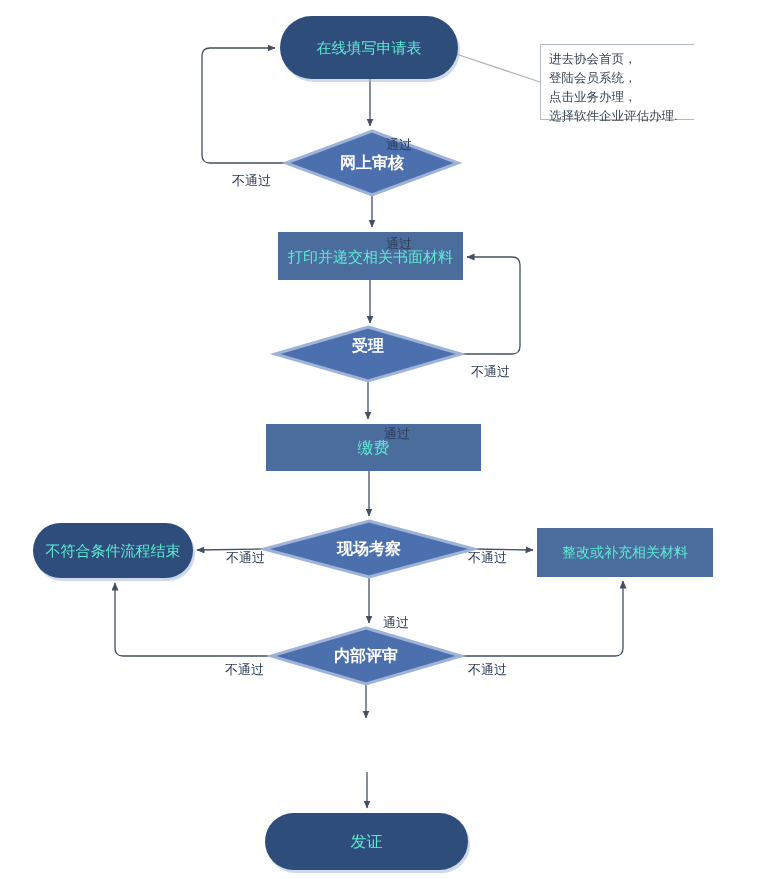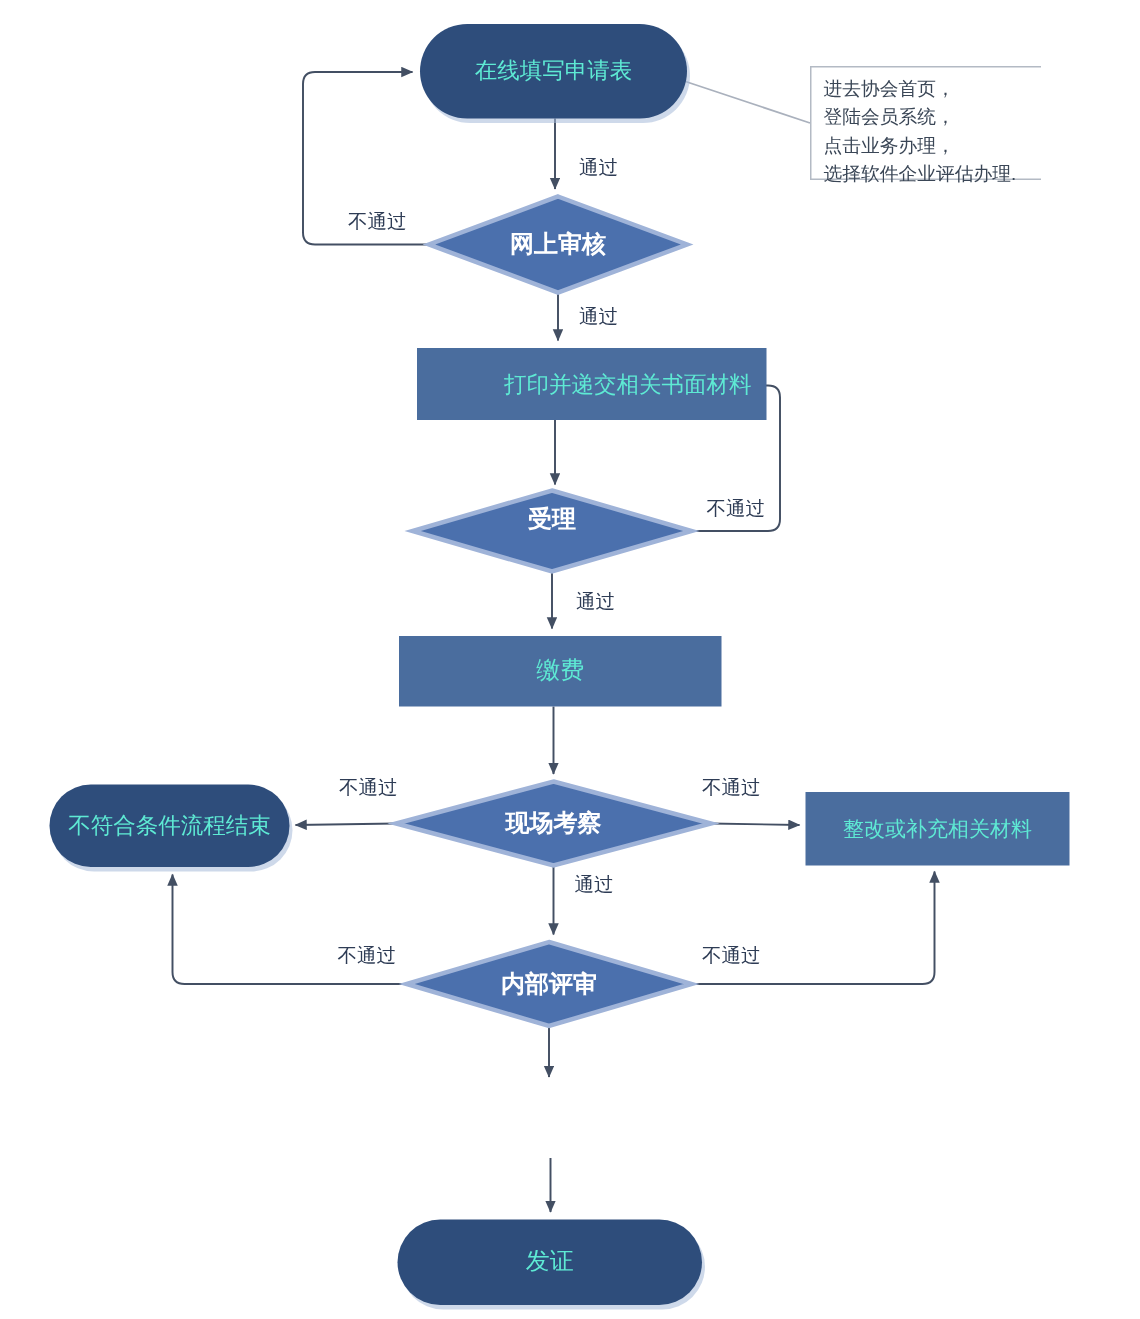--- a/index.html
+++ b/index.html
@@ -8,29 +8,29 @@
     font-family:"Liberation Sans","DejaVu Sans",sans-serif;overflow:hidden;
   }
   svg.connectors{position:absolute;left:0;top:0;width:760px;height:879px;}
   .node{position:absolute;display:flex;flex-direction:row;align-items:center;
     justify-content:center;text-align:center;color:#5eead4;font-weight:normal;}
   .terminator{background:#2e4d7b;box-shadow:2px 3px 0 rgba(166,186,216,0.55);}
   .process{background:#4a6d9e;}
   .node .ln{line-height:21px;font-size:15px;white-space:nowrap;}
   .diamond-label{position:absolute;display:flex;align-items:center;justify-content:center;
     color:#ffffff;font-weight:bold;font-size:16px;pointer-events:none;}
-  .edge-label{position:absolute;font-size:13px;color:#2e3c55;white-space:nowrap;line-height:14px;}
+  .edge-label{position:absolute;font-size:13px;color:#2e3c55;white-space:nowrap;line-height:14px;margin-top:33px;}
   .note{
     position:absolute;left:540px;top:44px;width:154px;height:76px;
     border-left:1px solid #b3bac4;border-top:1px solid #b3bac4;border-bottom:1px solid #b3bac4;
     padding:5px 0 0 8px;box-sizing:border-box;
     font-size:12.5px;line-height:19px;color:#3a4656;white-space:nowrap;overflow:visible;
   }
   #node-start{left:280px;top:16px;width:178px;height:63px;border-radius:32px;}
-  #node-print{left:278px;top:232px;width:185px;height:48px;padding-left:48px;}
+  #node-print{left:278px;top:232px;width:185px;height:48px;}
   #node-payment{left:266px;top:424px;width:215px;height:47px;}
   #node-notqualified{left:33px;top:523px;width:160px;height:55px;border-radius:28px;align-items:center;}
   #node-rectify{left:537px;top:528px;width:176px;height:49px;}
   #node-rectify .ln{font-size:14px;}
   #node-upload{left:265px;top:723px;width:204px;height:49px;}
   #node-issue{left:265px;top:813px;width:203px;height:57px;border-radius:29px;}
   #dlabel-online{left:286px;top:131px;width:172px;height:64px;}
   #dlabel-accept{left:275px;top:319px;width:186px;height:54px;}
   #dlabel-site{left:264px;top:521px;width:210px;height:56px;justify-content:center;}
   #dlabel-internal{left:271px;top:628px;width:190px;height:56px;}

